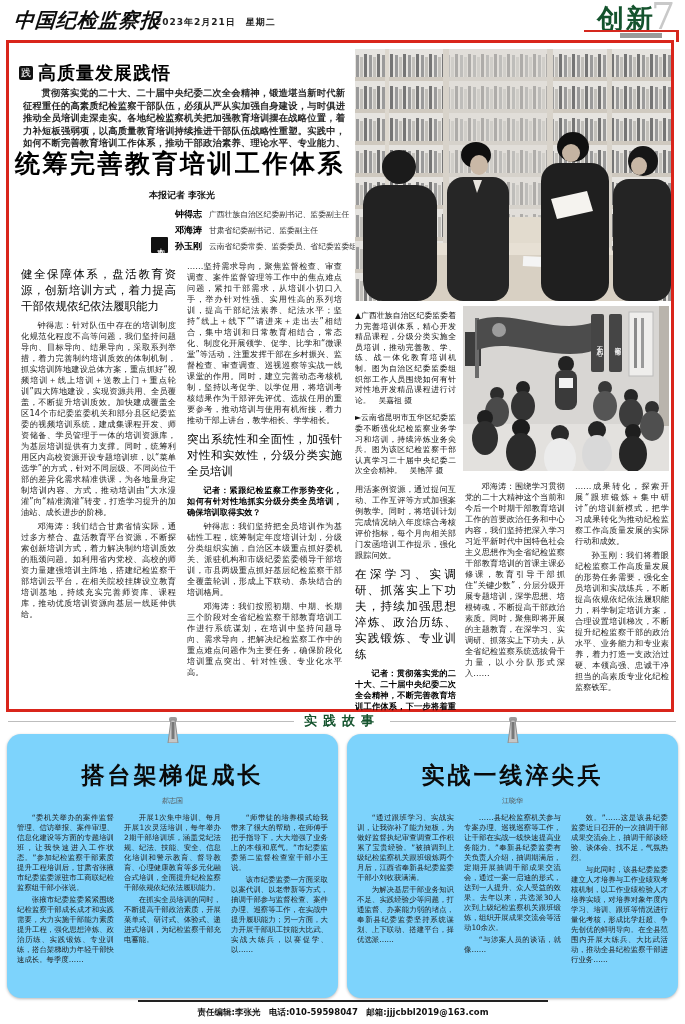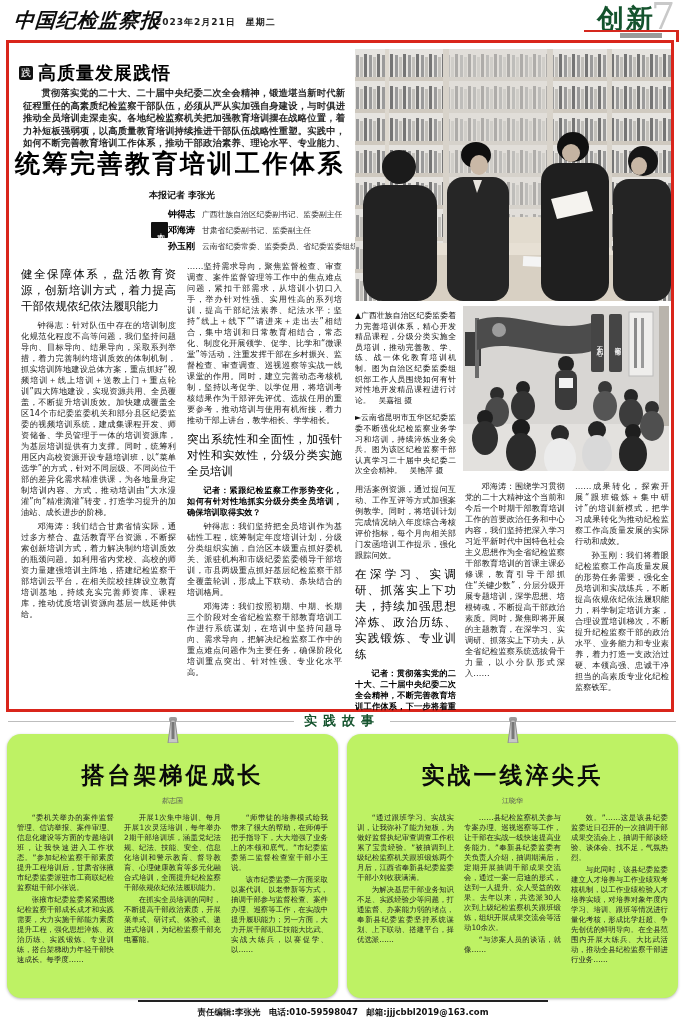--- a/index.html
+++ b/index.html
@@ -24,21 +24,21 @@
   .badge{left:10px;top:18px;display:flex;align-items:center;gap:5px;}
   .badge-icon{width:14px;height:14px;background:#111;color:#fff;font-size:10px;line-height:14px;
               text-align:center;border-radius:2px;}
   .badge-text{font-size:18px;font-weight:800;color:#000;letter-spacing:1px;}
   .intro{left:14px;top:44px;width:322px;height:62px;overflow:hidden;
          font-family:"DejaVu Serif",serif;font-size:9.3px;line-height:12.6px;font-weight:600;
          text-align:justify;text-indent:2em;color:#2a2a2a;}
   .headline{left:6px;top:104px;width:334px;text-align:left;font-size:25px;font-weight:900;
             letter-spacing:2.5px;color:#000;}
   .byline{left:6px;top:146px;width:334px;text-align:center;font-size:9px;font-weight:700;color:#111;}
-  .guests{left:142px;top:164px;display:flex;gap:0;align-items:center;}
+  .guests{left:142px;top:164px;display:flex;gap:7px;align-items:flex-end;}
   .vlabel{writing-mode:vertical-rl;text-orientation:upright;background:#111;color:#fff;
           font-size:8px;letter-spacing:2px;padding:4px 3px;border-radius:1px;}
   .guest-rows{display:flex;flex-direction:column;gap:3px;padding-top:1px;}
   .guest-row{display:flex;align-items:baseline;gap:7px;white-space:nowrap;}
   .guest-name{font-size:9px;font-weight:800;color:#000;}
   .guest-title{font-size:7.8px;color:#333;font-family:"DejaVu Serif",serif;}
 
   .col{position:absolute;overflow:hidden;}
   .c1{left:12px;top:218px;width:155px;height:452px;}
   .c2{left:178px;top:218px;width:155px;height:452px;}
@@ -55,21 +55,21 @@
   .photo{position:absolute;background:#ddd;overflow:hidden;}
   .photo1{left:346px;top:6px;width:316px;height:252px;}
   .photo2{left:454px;top:263px;width:206px;height:165px;}
   .wall-banner{position:absolute;writing-mode:vertical-rl;text-orientation:upright;
                color:#f0f0f0;font-size:6.5px;letter-spacing:1px;text-align:center;}
 
   
   .practice-head{left:8px;top:712px;width:668px;display:flex;align-items:center;gap:10px;}
   .practice-line{flex:1;height:1px;background:#bdbdbd;}
   .practice-title{font-size:13px;font-weight:800;color:#14532d;letter-spacing:6px;}
-  .card{position:absolute;top:734px;width:331px;height:264px;background:#bef264;border-radius:14px;
+  .card{position:absolute;top:734px;width:331px;height:264px;background:#7dd3fc;border-radius:14px;
         box-shadow:0 1px 3px rgba(0,0,0,0.28);box-sizing:border-box;padding:26px 10px 8px;}
   .card1{left:7px;} .card2{left:347px;}
   .clip{position:absolute;top:-17px;left:50%;transform:translateX(-50%);}
   .story-title{text-align:center;font-size:23px;font-weight:900;letter-spacing:3px;color:#0a0a0a;margin:0;}
   .story-author{text-align:center;font-size:7px;color:#555;margin:5px 0 7px;}
   .story-cols{display:flex;gap:10px;height:162px;overflow:hidden;}
   .story-col{flex:1;overflow:hidden;}
   .storyp{font-size:7.4px;line-height:10px;text-align:justify;text-indent:2em;margin:0 0 2px;color:#222;}
 
   

